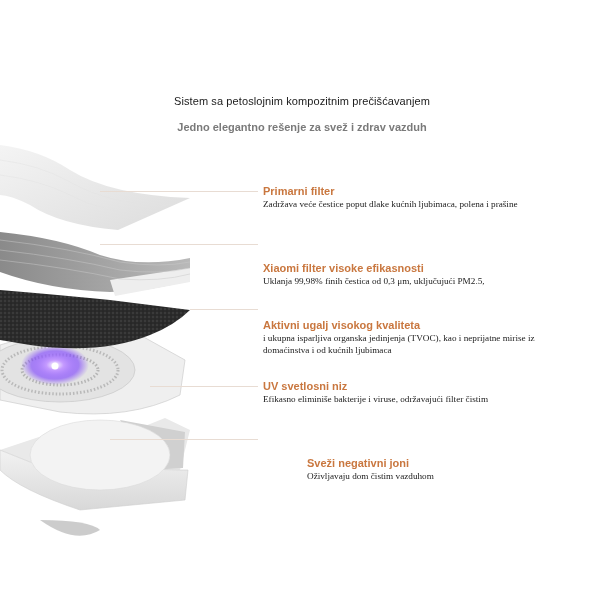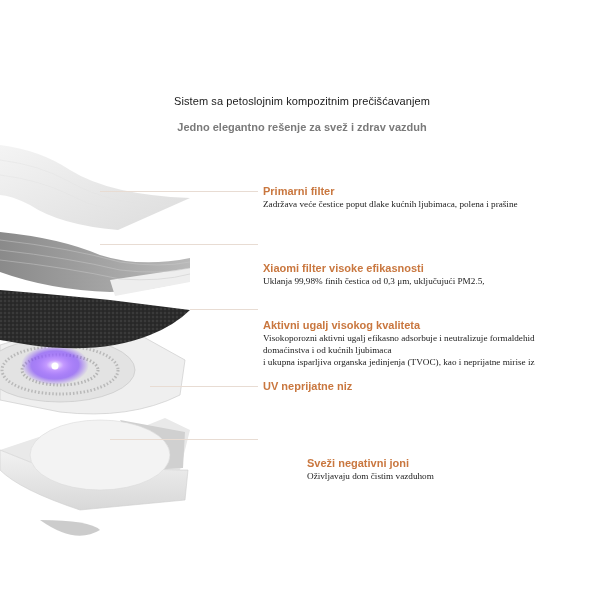--- a/index.html
+++ b/index.html
@@ -104,25 +104,25 @@
   <div class="cdesc">Zadržava veće čestice poput dlake kućnih ljubimaca, polena i prašine</div>
 </div>
 
 <div class="callout" style="top:238px;margin-top:24px;">
   <div class="ctitle">Xiaomi filter visoke efikasnosti</div>
   <div class="cdesc">Uklanja 99,98% finih čestica od 0,3 μm, uključujući PM2.5,</div>
 </div>
 
 <div class="callout" style="top:319px;">
   <div class="ctitle">Aktivni ugalj visokog kvaliteta</div>
-  <div class="cdesc">Visokoporozni aktivni ugalj efikasno adsorbuje i neutralizuje formaldehid</div>
+  <div class="cdesc">i ukupna isparljiva organska jedinjenja (TVOC), kao i neprijatne mirise iz</div>
   <div class="cdesc">domaćinstva i od kućnih ljubimaca</div>
-  <div class="cdesc">i ukupna isparljiva organska jedinjenja (TVOC), kao i neprijatne mirise iz</div>
 </div>
 
 <div class="callout" style="top:380px;">
-  <div class="ctitle">UV neprijatne niz</div>
+  <div class="ctitle">UV svetlosni niz</div>
+  <div class="cdesc">Efikasno eliminiše bakterije i viruse, održavajući filter čistim</div>
 </div>
 
 <div class="callout" style="top:457px;margin-left:44px;">
   <div class="ctitle">Sveži negativni joni</div>
   <div class="cdesc">Oživljavaju dom čistim vazduhom</div>
 </div>
 
 </body></html>

